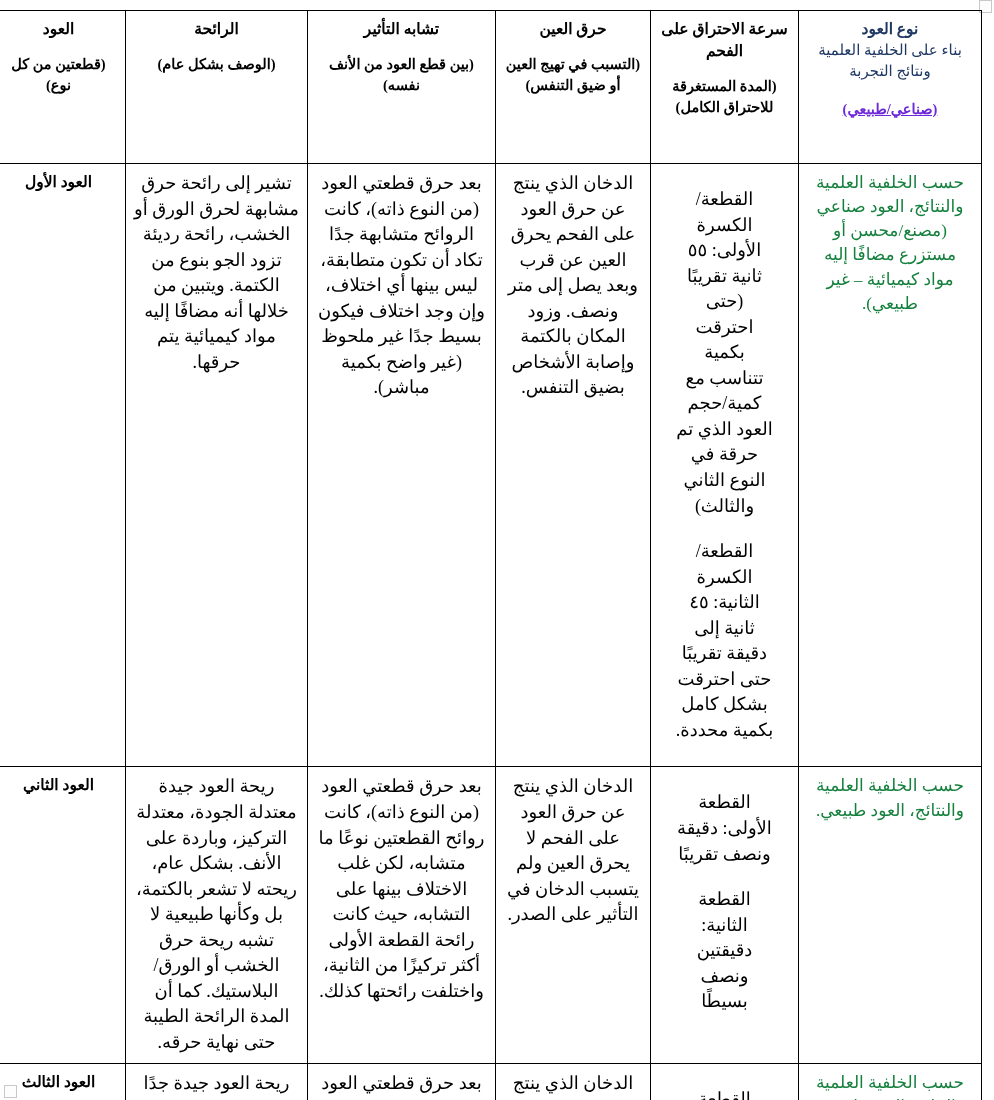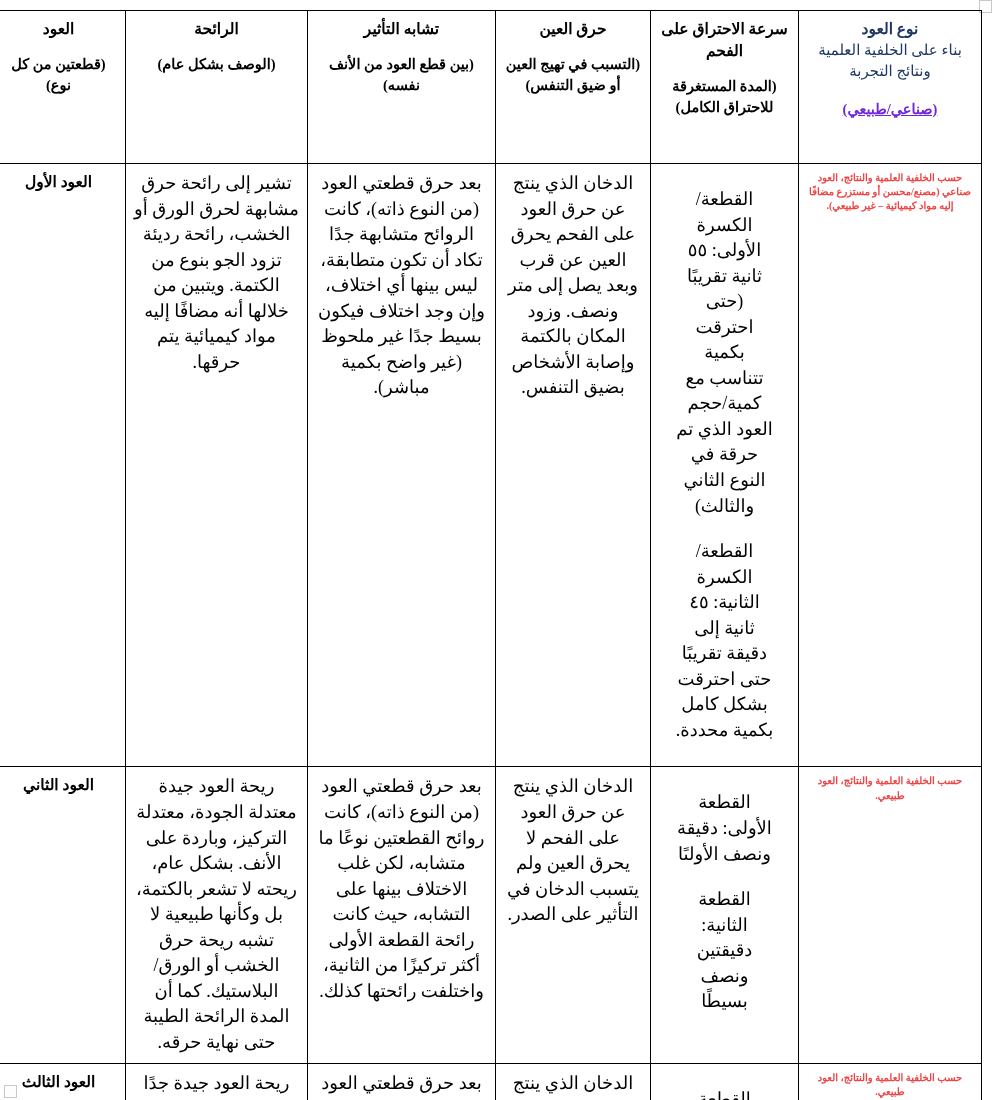--- a/index.html
+++ b/index.html
@@ -93,25 +93,24 @@
   tbody td {
     font-size: 18px;
   }
   td.oud-name {
     font-weight: bold;
     font-size: 15.5px;
     text-align: center;
     padding-top: 9px;
   }
   td.type-cell {
-    color: #ef4444;
+    color: #15803d;
     vertical-align: middle;
-    font-size: 10px;
+    font-size: 17px;
     line-height: 1.55;
-    font-weight: bold;
   }
   td.para p {
     margin: 16px;
   }
   td.para p + p {
     margin-top: 20px;
   }
   td.smell-cell,
   td.simil-cell,
   td.eye-cell,
@@ -181,21 +180,21 @@
         </td>
         <td class="eye-cell">الدخان الذي ينتج عن حرق العود على الفحم يحرق العين عن قرب وبعد يصل إلى متر ونصف. وزود المكان بالكتمة وإصابة الأشخاص بضيق التنفس.</td>
         <td class="simil-cell">بعد حرق قطعتي العود (من النوع ذاته)، كانت الروائح متشابهة جدًا تكاد أن تكون متطابقة، ليس بينها أي اختلاف، وإن وجد اختلاف فيكون بسيط جدًا غير ملحوظ (غير واضح بكمية مباشر).</td>
         <td class="smell-cell">تشير إلى رائحة حرق مشابهة لحرق الورق أو الخشب، رائحة رديئة تزود الجو بنوع من الكتمة. ويتبين من خلالها أنه مضافًا إليه مواد كيميائية يتم حرقها.</td>
         <td class="oud-name">العود الأول</td>
       </tr>
 
       <tr class="row-2">
         <td class="type-cell">حسب الخلفية العلمية والنتائج، العود طبيعي.</td>
         <td class="speed-cell para">
-          <p>القطعة الأولى: دقيقة ونصف الأولىًا</p>
+          <p>القطعة الأولى: دقيقة ونصف تقريبًا</p>
           <p>القطعة الثانية: دقيقتين ونصف بسيطًا</p>
         </td>
         <td class="eye-cell">الدخان الذي ينتج عن حرق العود على الفحم لا يحرق العين ولم يتسبب الدخان في التأثير على الصدر.</td>
         <td class="simil-cell">بعد حرق قطعتي العود (من النوع ذاته)، كانت روائح القطعتين نوعًا ما متشابه، لكن غلب الاختلاف بينها على التشابه، حيث كانت رائحة القطعة الأولى أكثر تركيزًا من الثانية، واختلفت رائحتها كذلك.</td>
         <td class="smell-cell">ريحة العود جيدة معتدلة الجودة، معتدلة التركيز، وباردة على الأنف. بشكل عام، ريحته لا تشعر بالكتمة، بل وكأنها طبيعية لا تشبه ريحة حرق الخشب أو الورق/البلاستيك. كما أن المدة الرائحة الطيبة حتى نهاية حرقه.</td>
         <td class="oud-name">العود الثاني</td>
       </tr>
 
       <tr class="row-3">
         <td class="type-cell">حسب الخلفية العلمية والنتائج، العود طبيعي.</td>

